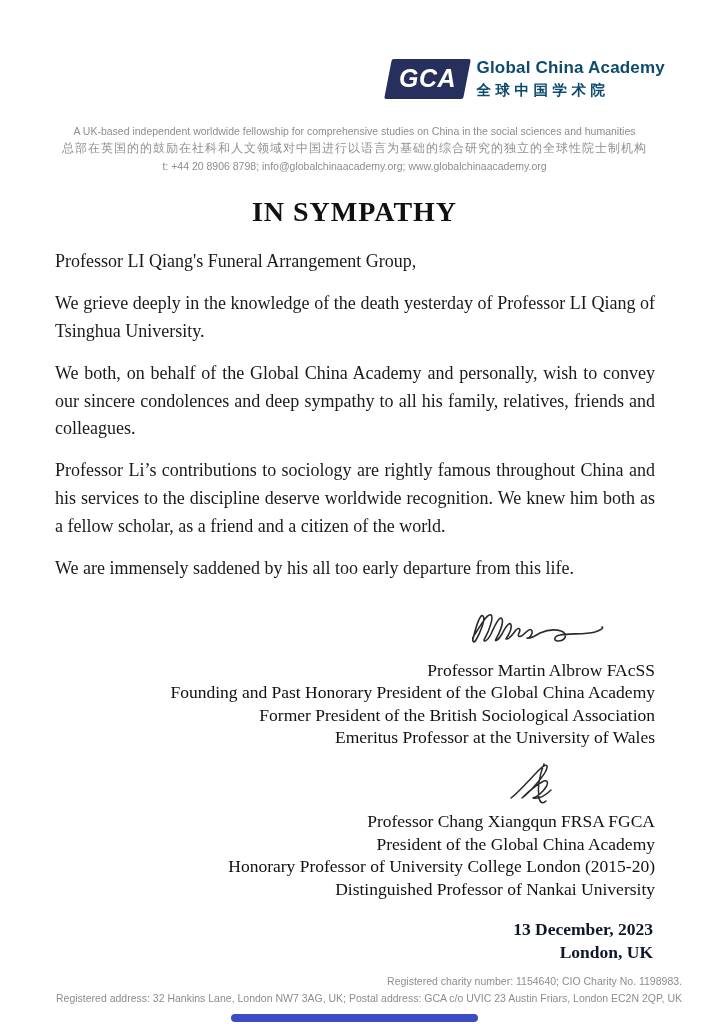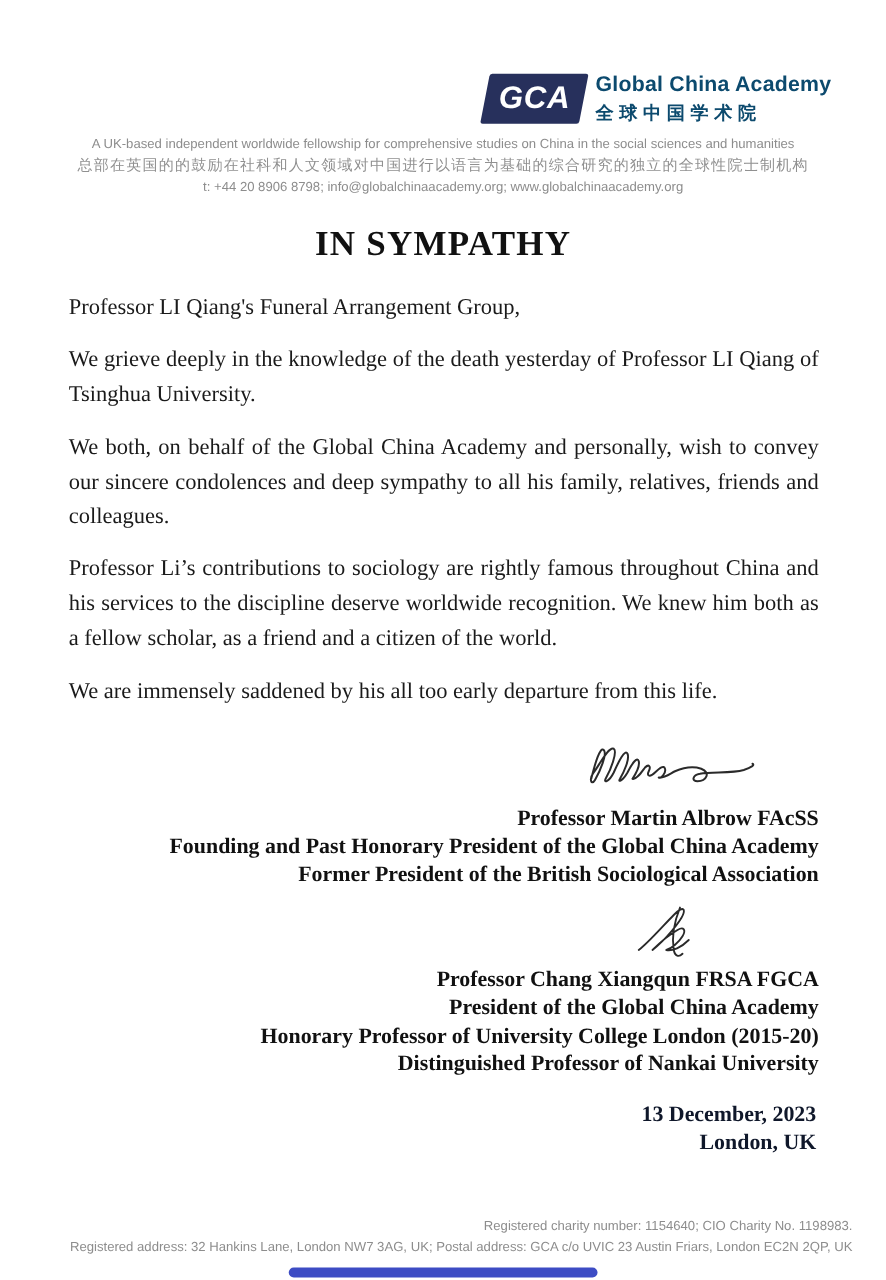--- a/index.html
+++ b/index.html
@@ -30,42 +30,42 @@
     color:#ffffff;
     font-family:"Liberation Sans", sans-serif;
     font-weight:bold; font-style:italic;
     font-size:25px; letter-spacing:0.5px;
   }
   .logo-text { font-family:"Liberation Sans", sans-serif; color:#0c4a6e; }
   .logo-en { font-weight:bold; font-size:17px; letter-spacing:0.2px; }
   .logo-zh { font-weight:bold; font-size:14.5px; letter-spacing:4.5px; margin-top:3px; }
   
   .taglines {
-    text-align:center; margin-top:9px;
+    text-align:center; margin-top:25px;
     font-family:"Liberation Sans", sans-serif;
     color:#8d8d8d;
   }
   .tag-en { font-size:10.5px; }
   .tag-zh { font-size:12px; font-family:"DejaVu Serif", serif; color:#909090; margin-top:3px; letter-spacing:1px; }
   .tag-contact { font-size:10.5px; margin-top:3px; }
   
   .letter-title {
     text-align:center; margin-top:24px;
     font-size:28px; font-weight:bold; letter-spacing:1px; color:#111;
   }
   .letter-body { margin:20px 54px 0 55px; font-size:18px; line-height:1.55; color:#1a1a1a; }
   .letter-body p { text-align:justify; margin-top:14px; }
   .letter-body p.salutation { text-align:left; margin-top:0; }
   
   .sig-area-1 { text-align:right; padding-right:96px; margin-top:20px; height:54px; }
   .sig-area-2 { text-align:right; padding-right:140px; margin-top:12px; height:48px; }
   .sig-svg { display:inline-block; }
   .sign-block {
     text-align:right; margin:2px 54px 0 0;
-    font-weight:bold; font-size:17.5px; line-height:1.28; color:#111;
+    font-weight:normal; font-size:17.5px; line-height:1.28; color:#111;
   }
   .dateline {
     text-align:right; margin:18px 56px 0 0;
     font-weight:bold; font-size:17.5px; line-height:1.3; color:#0f172a;
   }
   
   .footer {
     position:absolute; right:27px; bottom:18px;
     text-align:right;
     font-family:"Liberation Sans", sans-serif;
@@ -111,20 +111,21 @@
   <div class="sig-area-1">
     <svg class="sig-svg" width="150" height="52" viewBox="0 0 150 52">
       <path d="M10,36 C13,24 17,10 20,13 C23,16 17,30 13,37 C10,42 8,36 12,31 C17,24 24,10 28,12 C31,14 26,28 22,35 C19,40 24,39 28,31 C32,22 37,12 39,16 C41,20 36,31 33,36 C31,39 35,38 39,31 C43,23 47,18 48,22 C49,26 45,33 43,36 C46,37 50,31 53,27 C56,24 58,26 56,30 C54,34 57,35 61,31 C65,27 68,25 69,28 C70,31 66,36 64,35 C68,36 73,32 77,30 C84,27 92,26 98,28 C106,31 102,38 95,38 C90,38 91,33 97,32 C106,30 122,32 132,29 C138,27 141,25 139,24" fill="none" stroke="#2a2a2a" stroke-width="1.6" stroke-linecap="round" stroke-linejoin="round"></path>
     </svg>
   </div>
 
   <div class="sign-block">
     <div>Professor Martin Albrow FAcSS</div>
     <div>Founding and Past Honorary President of the Global China Academy</div>
     <div>Former President of the British Sociological Association</div>
+    <div>Emeritus Professor at the University of Wales</div>
   </div>
 
   <div class="sig-area-2">
     <svg class="sig-svg" width="74" height="48" viewBox="0 0 74 48">
       <path d="M16,38 C24,32 36,18 44,10 C48,6 51,4 52,6 C53,9 48,16 43,22 C38,28 31,35 27,38 C31,34 40,26 47,22 C52,19 54,22 51,27 C48,32 42,37 38,38 C43,39 50,36 56,30 M49,4 C45,14 42,26 44,38 C45,43 48,44 51,41" fill="none" stroke="#2a2a2a" stroke-width="1.5" stroke-linecap="round" stroke-linejoin="round"></path>
     </svg>
   </div>
 
   <div class="sign-block">
     <div>Professor Chang Xiangqun FRSA FGCA</div>

